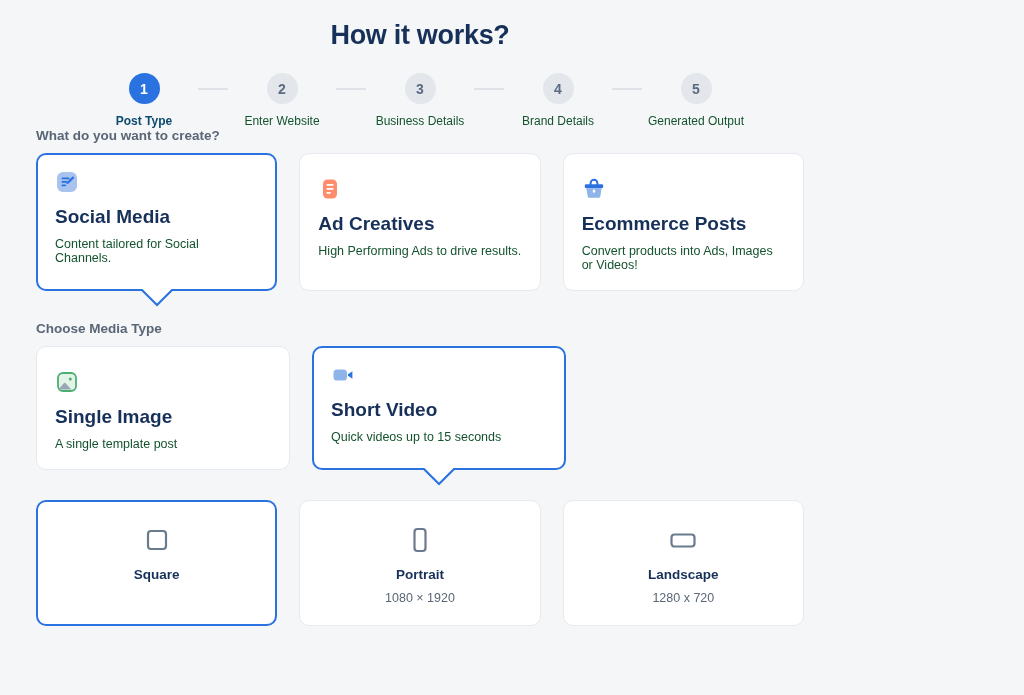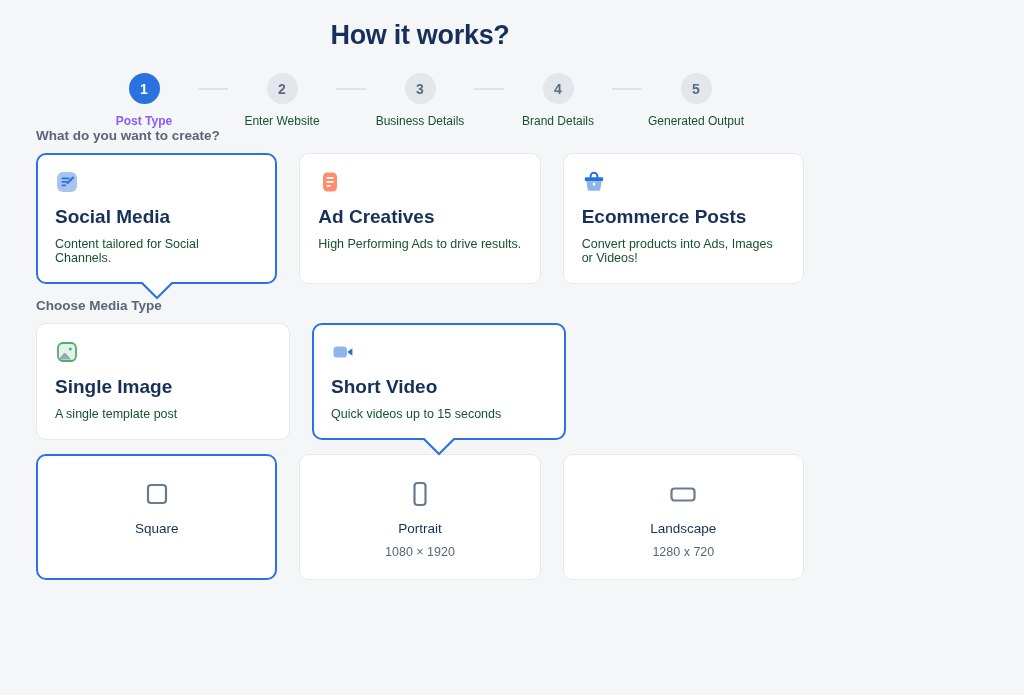--- a/index.html
+++ b/index.html
@@ -59,21 +59,21 @@
     background: #2a72e0;
     color: #ffffff;
   }
   .step-label {
     margin-top: 10px;
     font-size: 12px;
     color: #14532d;
     white-space: nowrap;
   }
   .step.active .step-label {
-    color: #8b5cf6;
+    color: #0c4a6e;
     font-weight: bold;
   }
   .step-line {
     flex: 1 1 auto;
     height: 2px;
     background: #dfe3e8;
     margin-top: 15px;
     min-width: 30px;
   }
 
@@ -87,21 +87,21 @@
   }
   .cards {
     display: flex;
     gap: 22px;
   }
   .card {
     flex: 1 1 0;
     background: #ffffff;
     border: 1px solid #e6e9ed;
     border-radius: 10px;
-    padding: 16px 18px 18px 18px;
+    padding: 23px 18px 18px 18px;
     position: relative;
   }
   .card.selected {
     border: 2px solid #2a72e0;
     padding: 15px 17px 17px 17px;
   }
   
   .card.selected.notched::before,
   .card.selected.notched::after {
     content: "";
@@ -156,30 +156,30 @@
   }
   .dim-icon-wrap {
     height: 34px;
     display: flex;
     align-items: center;
     justify-content: center;
     margin-bottom: 10px;
   }
   .dim-title {
     font-size: 13.5px;
-    font-weight: normal;
+    font-weight: bold;
     color: #16305a;
     margin-bottom: 9px;
   }
   .dim-size {
     font-size: 12.5px;
     color: #5a6676;
   }
 
-  .mt-section { margin-top: 14px; }
+  .mt-section { margin-top: 30px; }
 </style>
 </head>
 <body>
 
 <div class="page">
 
   <h1 class="title">How it works?</h1>
 
   <div class="stepper">
 

